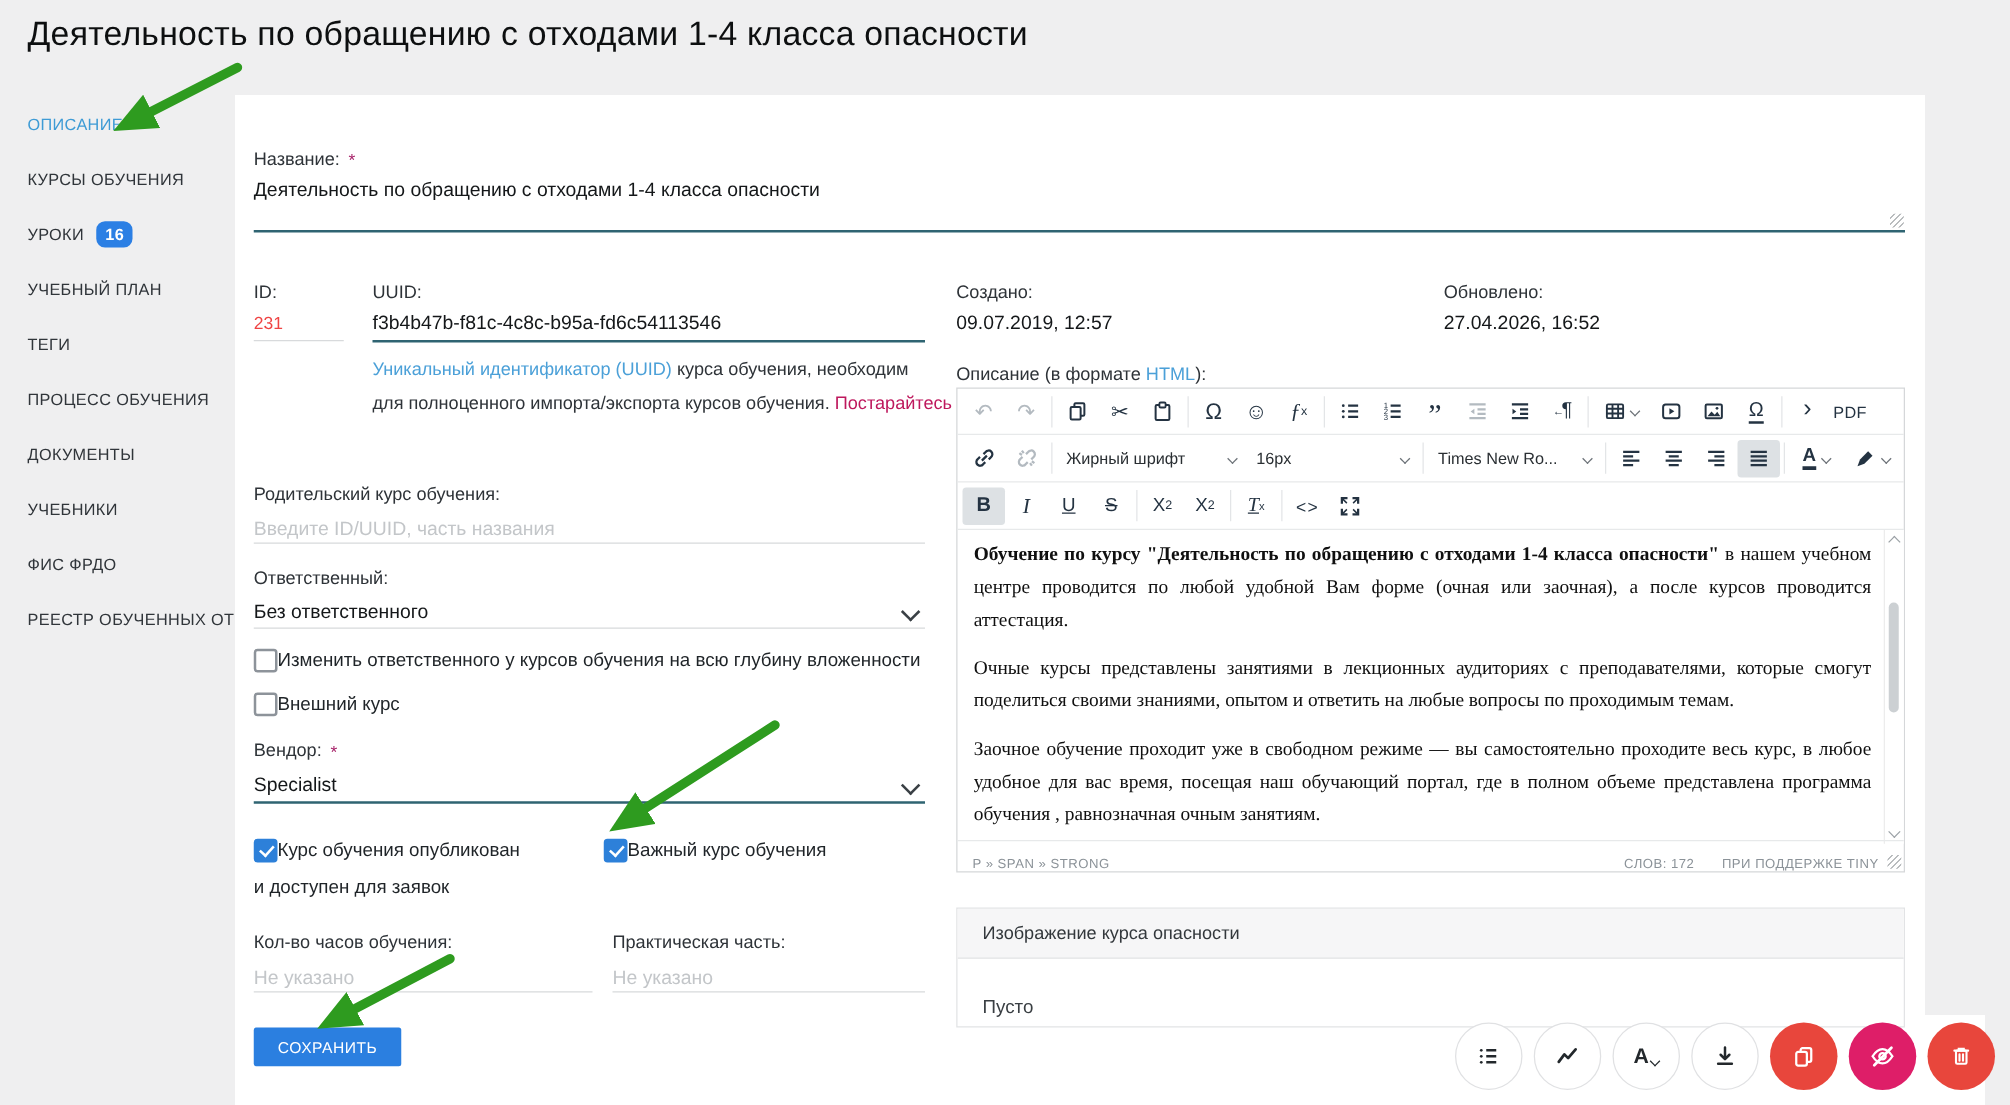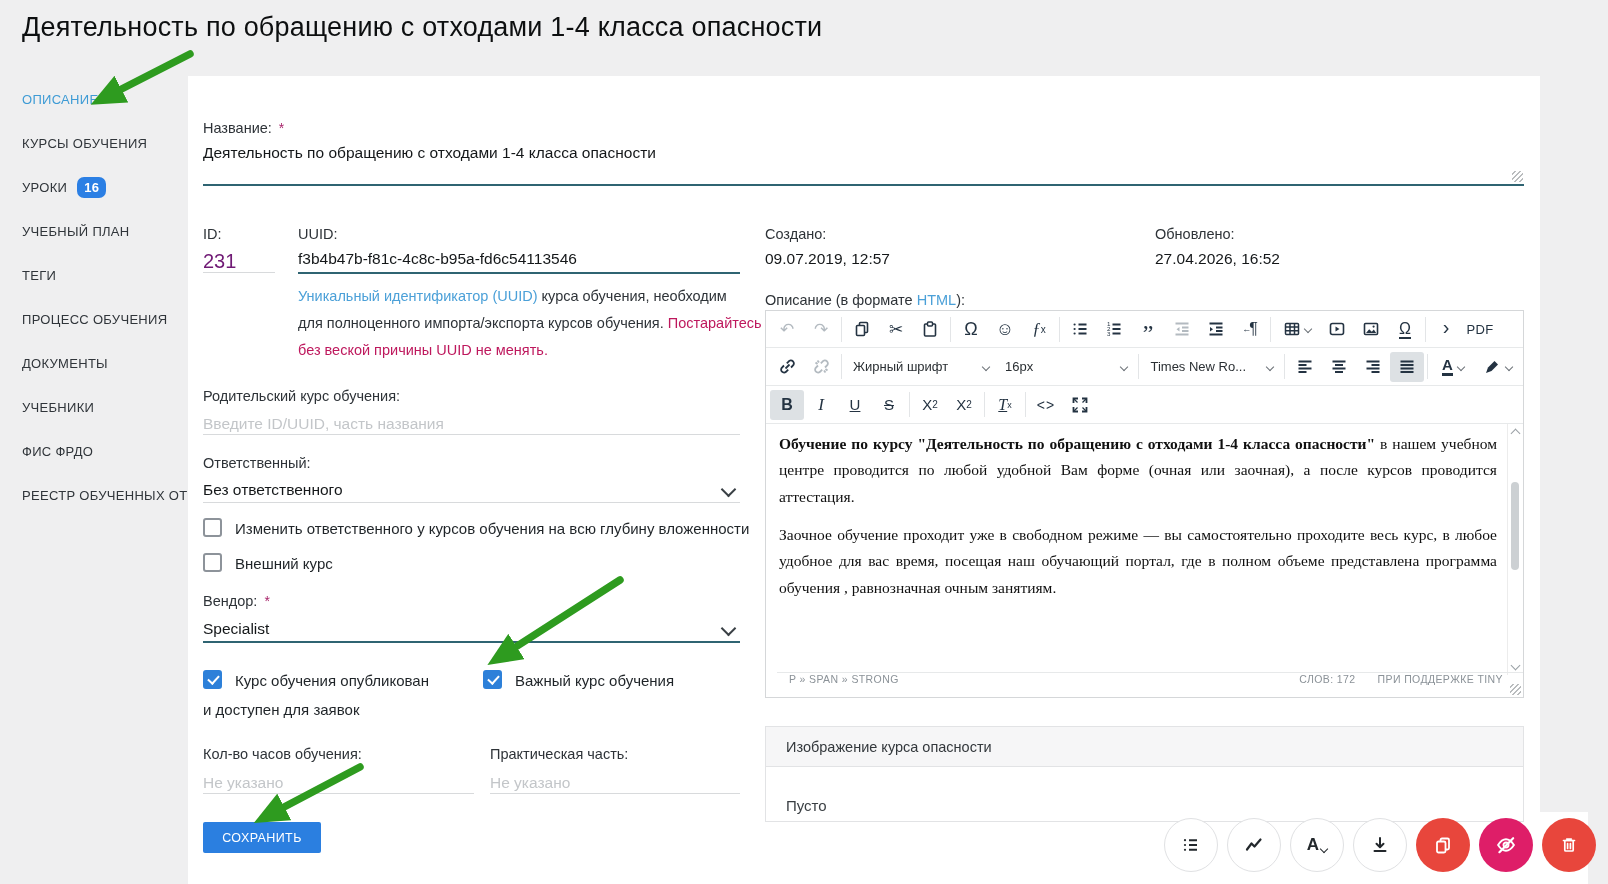--- a/index.html
+++ b/index.html
@@ -11,37 +11,37 @@
   
   .sidebar{left:0;top:77px;width:186px}
   .side-item{height:44px;display:flex;align-items:center;padding-left:22px;font-size:13px;
              color:#30353a;letter-spacing:.3px;cursor:pointer;white-space:nowrap}
   .side-item.active .side-label{color:#3e9bd5}
   .side-badge{margin-left:10px;background:#2b7fe4;color:#fff;font-size:13px;font-weight:bold;
               padding:4px 7px;border-radius:7px;line-height:1}
   
   .lbl{font-size:14.5px;color:#2e3338}
   .val{font-size:15.5px;color:#141719}
-  .gray-val{font-size:20px;color:#701a75}
+  .gray-val{font-size:14px;color:#ef4444}
   .ph{font-size:15.5px;color:#c3c6c9}
   .req{color:#a8256b;margin-left:7px;font-size:14px;vertical-align:top}
   .uline{height:1px;background:#d8dadc}
   .uline.teal{height:1.5px;background:#2f6472}
   .link{color:#4ba0d8;cursor:pointer}
   .warn{color:#be185d}
   .hint{font-size:14.5px;line-height:27px;color:#2e3338}
   .chev{display:inline-block;width:9px;height:9px;border-right:2px solid #3a4045;
         border-bottom:2px solid #3a4045;transform:rotate(45deg)}
   .chev.sm{width:5px;height:5px;border-width:1.5px;border-color:#6b7177}
   .cb{width:19px;height:19px;border:2px solid #8d939a;border-radius:3px;background:#fff;
       box-sizing:border-box;flex:none;position:relative;cursor:pointer}
   .cb.checked{background:#2d80d9;border-color:#2d80d9}
   .cb.checked::after{content:"";position:absolute;left:5px;top:1px;width:5px;height:9px;
       border-right:2.4px solid #fff;border-bottom:2.4px solid #fff;transform:rotate(42deg)}
-  .cb-row{display:flex;align-items:flex-start;gap:13px}
+  .cb-row{display:flex;align-items:center;}
   .cb-label{font-size:15px;color:#1f2428;line-height:19px;padding-top:1px}
   .save-btn{width:118px;height:31px;background:#2b7fe0;color:#fff;border:none;border-radius:2px;
       font-size:12.5px;letter-spacing:.4px;font-family:"Liberation Sans",sans-serif;cursor:pointer}
   .grip{width:11px;height:11px;background:repeating-linear-gradient(135deg,transparent 0 2px,#b9bcbe 2px 3.4px)}
   
   .ed-card{width:759px;height:388px;border:1px solid #d5d7d9;background:#fff;box-sizing:border-box}
   .tb{display:flex;align-items:center;border-bottom:1px solid #e7e9ea;padding:0 4px;box-sizing:border-box}
   .tbtn{min-width:34px;height:30px;display:flex;align-items:center;justify-content:center;
         color:#243342;font-size:17px;cursor:pointer;border-radius:3px}
   .tbtn.on{background:#dde1e4}
@@ -50,22 +50,22 @@
   .tsel{display:flex;align-items:center;justify-content:space-between;height:30px;padding:0 8px;
         font-size:13px;color:#2a2f33;cursor:pointer}
   .ed-ic{display:block}
   .ed-content{position:absolute;left:0;top:113px;right:0;bottom:22px;overflow:hidden;
       padding:7px 26px 0 13px;font-family:"Liberation Serif","DejaVu Serif",serif;
       font-size:15.5px;line-height:1.7;text-align:justify;color:#101010;box-sizing:border-box}
   .ed-content p{margin:0 0 12px 0}
   .scrollbar{position:absolute;right:0;top:113px;bottom:22px;width:15px;border-left:1px solid #ececec;background:#fff}
   .sb-thumb{position:absolute;left:3px;top:58px;width:8px;height:88px;background:#ccd0d3;border-radius:4px}
   .sb-arr{position:absolute;left:4px;width:6px;height:6px;border-right:1.6px solid #9aa0a5;border-bottom:1.6px solid #9aa0a5}
-  .statusbar{position:absolute;left:11px;right:0;bottom:0;height:22px;border-top:1px solid #e7e9ea;
-      display:flex;align-items:flex-end;justify-content:space-between;padding:12px 12px;box-sizing:border-box;
+  .statusbar{position:absolute;left:0;right:0;bottom:0;height:22px;border-top:1px solid #e7e9ea;
+      display:flex;align-items:flex-start;justify-content:space-between;padding:12px 12px;box-sizing:border-box;
       font-size:10.5px;color:#8b9298;letter-spacing:.4px}
   .status-right{display:flex;gap:22px;margin-right:8px}
   
   .img-card{width:759px;height:96px;border:1px solid #e2e3e5;box-sizing:border-box;overflow:hidden;background:#fff}
   .img-card-head{height:40px;background:#f6f6f7;border-bottom:1px solid #e2e3e5;display:flex;
       align-items:center;padding-left:20px;font-size:14.5px;color:#33383c;box-sizing:border-box}
   
   .fab{position:absolute;width:54px;height:54px;border-radius:50%;top:818px;display:flex;
        align-items:center;justify-content:center;cursor:pointer;box-sizing:border-box}
   .fab.white{background:#fff;border:1px solid #e0e1e3;color:#23282c}
@@ -142,21 +142,20 @@
   <div class="abs lbl" style="left:15px;top:150px">ID:</div>
   <div class="abs gray-val" style="left:15px;top:174px">231</div>
   <div class="abs uline" style="left:15px;top:196px;width:72px"></div>
 
   <div class="abs lbl" style="left:110px;top:150px">UUID:</div>
   <div class="abs val" style="left:110px;top:174px">f3b4b47b-f81c-4c8c-b95a-fd6c54113546</div>
   <div class="abs uline teal" style="left:110px;top:196px;width:442px"></div>
   <div class="abs hint" style="left:110px;top:207px;width:470px">
     <div><span class="link">Уникальный идентификатор (UUID)</span><span> курса обучения, необходим</span></div>
     <div><span>для полноценного импорта/экспорта курсов обучения.</span><span class="warn"> Постарайтесь</span></div>
-    <div class="warn">без веской причины UUID не менять.</div>
   </div>
 
   <div class="abs lbl" style="left:577px;top:150px">Создано:</div>
   <div class="abs val" style="left:577px;top:174px">09.07.2019, 12:57</div>
   <div class="abs lbl" style="left:967px;top:150px">Обновлено:</div>
   <div class="abs val" style="left:967px;top:174px">27.04.2026, 16:52</div>
 
   <div class="abs lbl" style="left:15px;top:312px">Родительский курс обучения:</div>
   <div class="abs ph" style="left:15px;top:339px">Введите ID/UUID, часть названия</div>
   <div class="abs uline" style="left:15px;top:358px;width:537px"></div>
@@ -379,20 +378,21 @@
             <path d="M7 2.5H2.5V7M11 2.5h4.5V7M15.5 11v4.5H11M2.5 11v4.5H7"></path>
             <path d="M2.5 2.5l4 4M15.5 2.5l-4 4M15.5 15.5l-4-4M2.5 15.5l4-4" stroke-width="1.2"></path>
           </svg>
       </div>
     </div>
 
     <div class="ed-content">
 
         <p><strong>Обучение по курсу "Деятельность по обращению с отходами 1-4 класса опасности"</strong><span> в нашем учебном центре проводится по любой удобной Вам форме (очная или заочная), а после курсов проводится аттестация.</span></p>
 
+        <p><span>Очные курсы представлены занятиями в лекционных аудиториях с преподавателями, которые смогут поделиться своими знаниями, опытом и ответить на любые вопросы по проходимым темам.</span></p>
 
         <p><span>Заочное обучение проходит уже в свободном режиме — вы самостоятельно проходите весь курс, в любое удобное для вас время, посещая наш обучающий портал, где в полном объеме представлена программа обучения , равнозначная очным занятиям.</span></p>
 
       </div>
 
     <div class="scrollbar">
       <span class="sb-arr" style="top:6px;transform:rotate(-135deg)"></span>
       <div class="sb-thumb"></div>
       <span class="sb-arr" style="bottom:6px;transform:rotate(45deg)"></span>
     </div>

